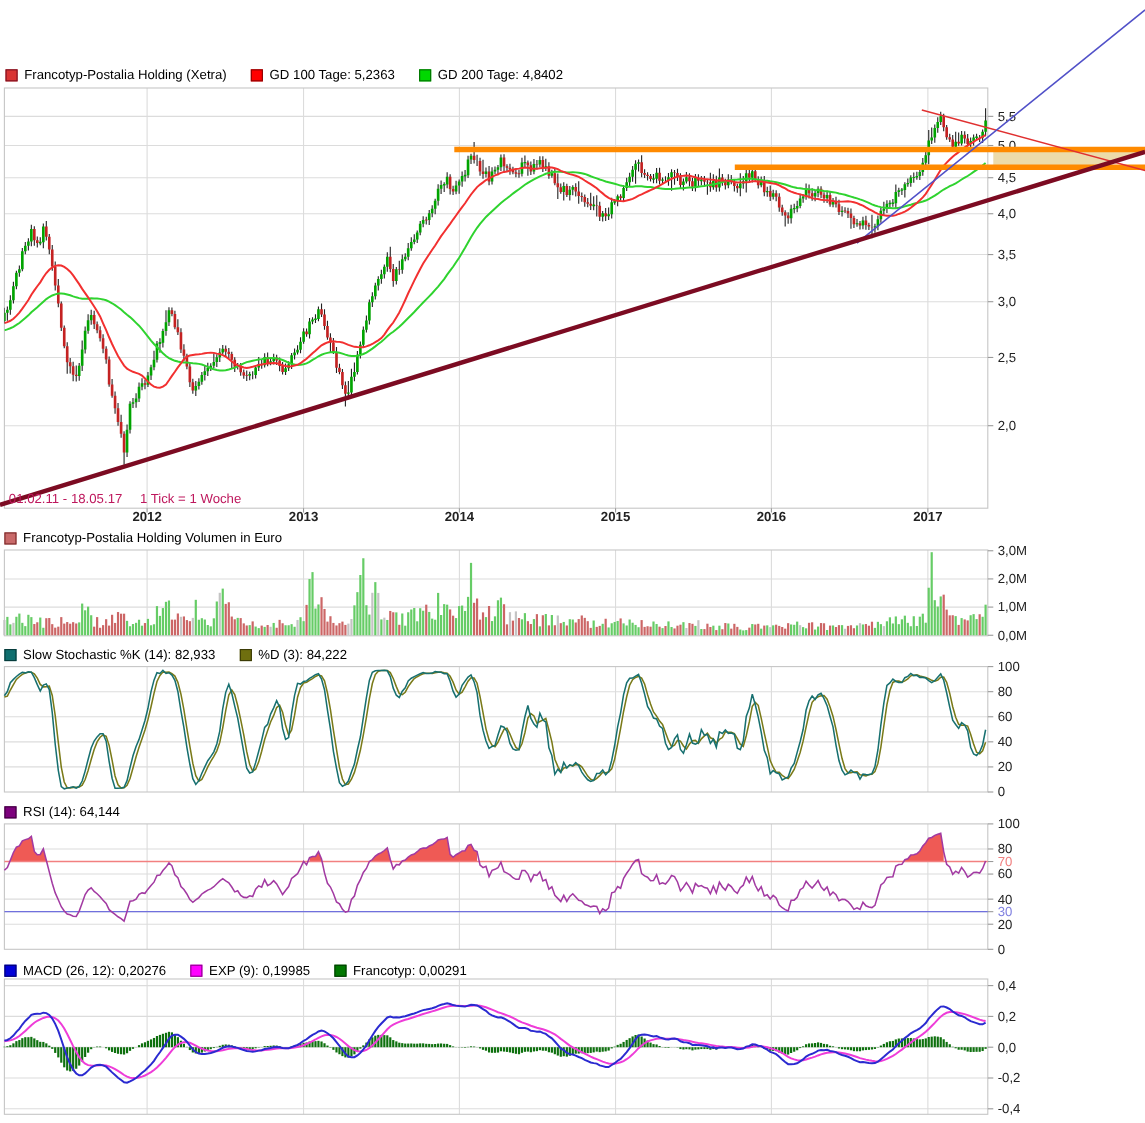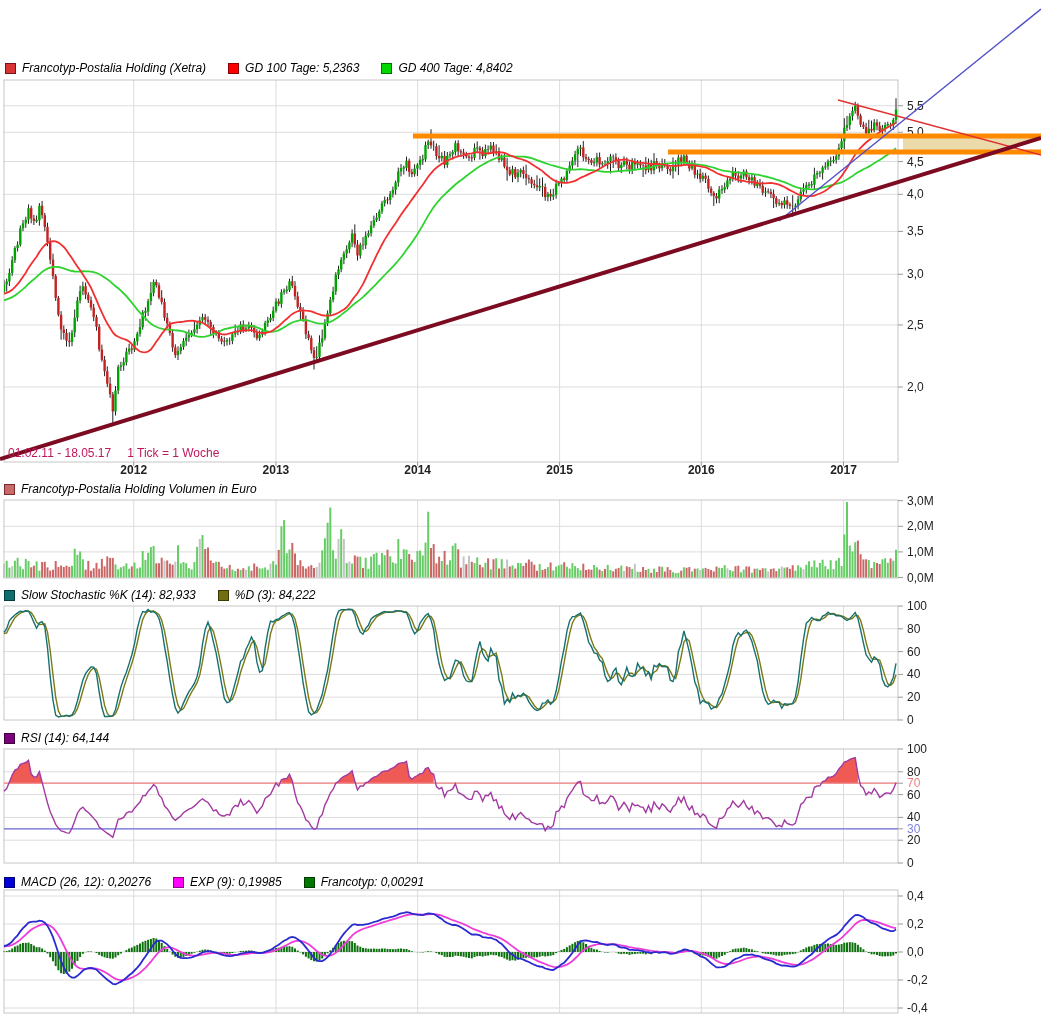--- a/index.html
+++ b/index.html
@@ -1,19 +1,19 @@
 <!DOCTYPE html>
 <html><head>
 <meta charset="utf-8">
 <style>
   html,body{margin:0;padding:0;background:#fff;}
   .page{position:relative;width:1041px;height:1021px;background:#fff;overflow:hidden;
         font-family:"Liberation Sans",sans-serif;}
   #chart-svg{position:absolute;left:0;top:0;}
-  .legend{position:absolute;display:flex;align-items:center;height:14px;font-size:12px;color:#000;font-style:italic;}
+  .legend{position:absolute;display:flex;align-items:center;height:14px;font-size:12px;color:#000;}
   .legend .item{display:flex;align-items:center;margin-right:22px;white-space:nowrap;}
   .legend .sq{width:9px;height:9px;border:1px solid #444;margin-right:6px;flex:0 0 auto;}
   .legend-main{top:61px;left:5px;}
   .legend-volume{top:482px;left:4px;align-items:flex-end;}
   .legend-stoch{top:588px;left:4px;justify-content:flex-end;}
   .legend-rsi{top:731px;left:4px;align-items:center;}
   .legend-macd{top:875px;left:4px;}
   .footnote{position:absolute;left:8px;top:446px;font-size:12px;color:#be185d;white-space:nowrap;}
   .footnote span{margin-right:16px;}
 </style>
@@ -1519,21 +1519,21 @@
     <span class="item">
       <span class="sq" style="background: rgb(217, 52, 52); border-color: rgb(122, 16, 32);"></span>
       <span>Francotyp-Postalia Holding (Xetra)</span>
     </span>
     <span class="item">
       <span class="sq" style="background: rgb(255, 0, 0); border-color: rgb(139, 0, 0);"></span>
       <span>GD 100 Tage: 5,2363</span>
     </span>
     <span class="item">
       <span class="sq" style="background: rgb(0, 216, 0); border-color: rgb(0, 112, 0);"></span>
-      <span>GD 400 Tage: 4,8402</span>
+      <span>GD 200 Tage: 4,8402</span>
     </span>
   </div>
 
   <div class="legend legend-volume">
     <span class="item">
       <span class="sq" style="background: rgb(201, 106, 106); border-color: rgb(122, 42, 42);"></span>
       <span>Francotyp-Postalia Holding Volumen in Euro</span>
     </span>
   </div>
 

